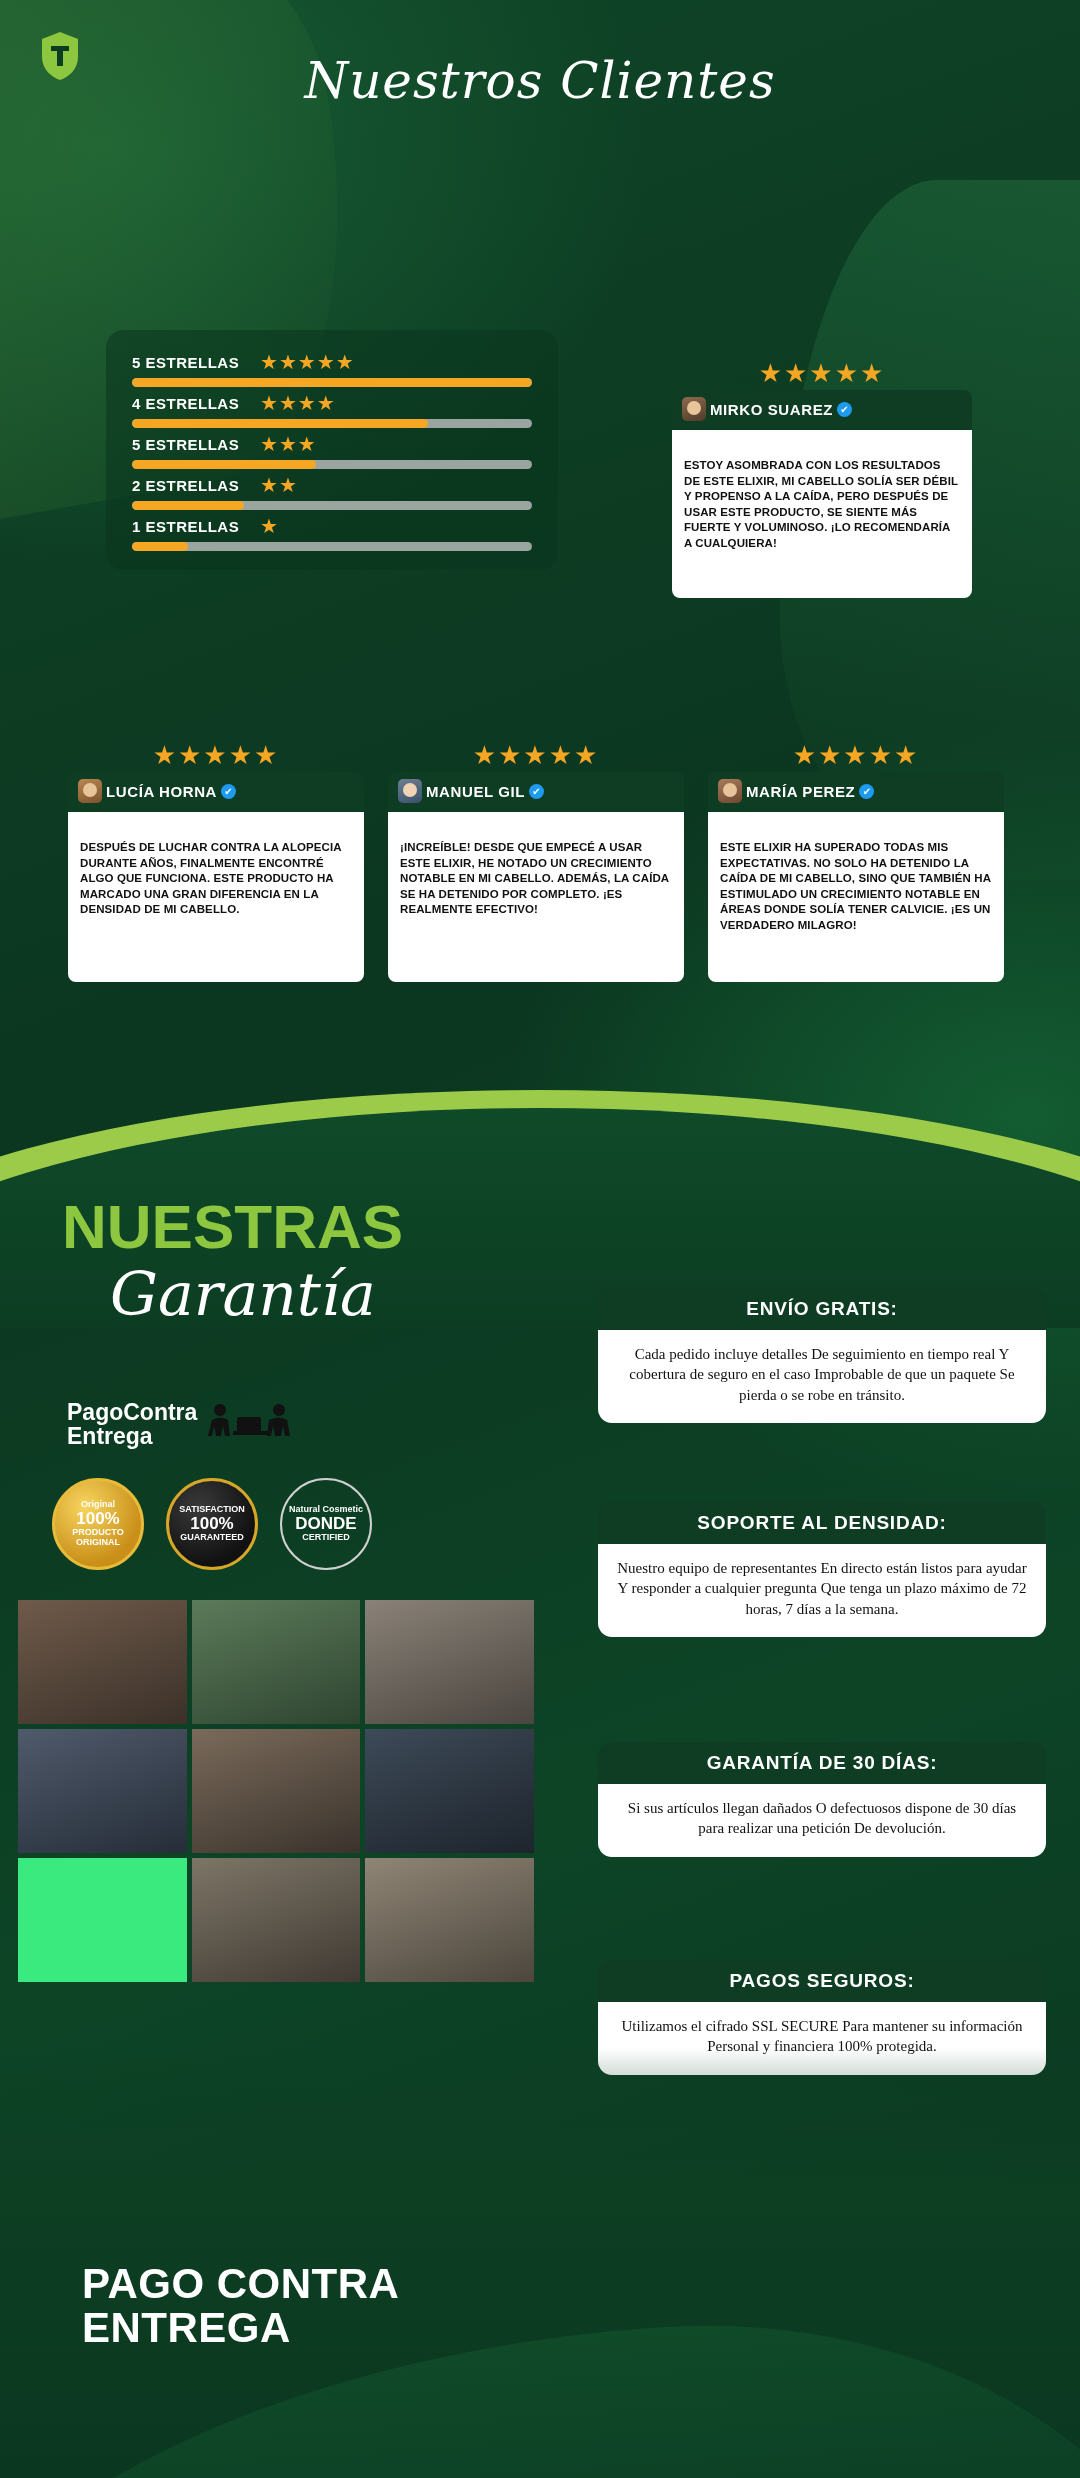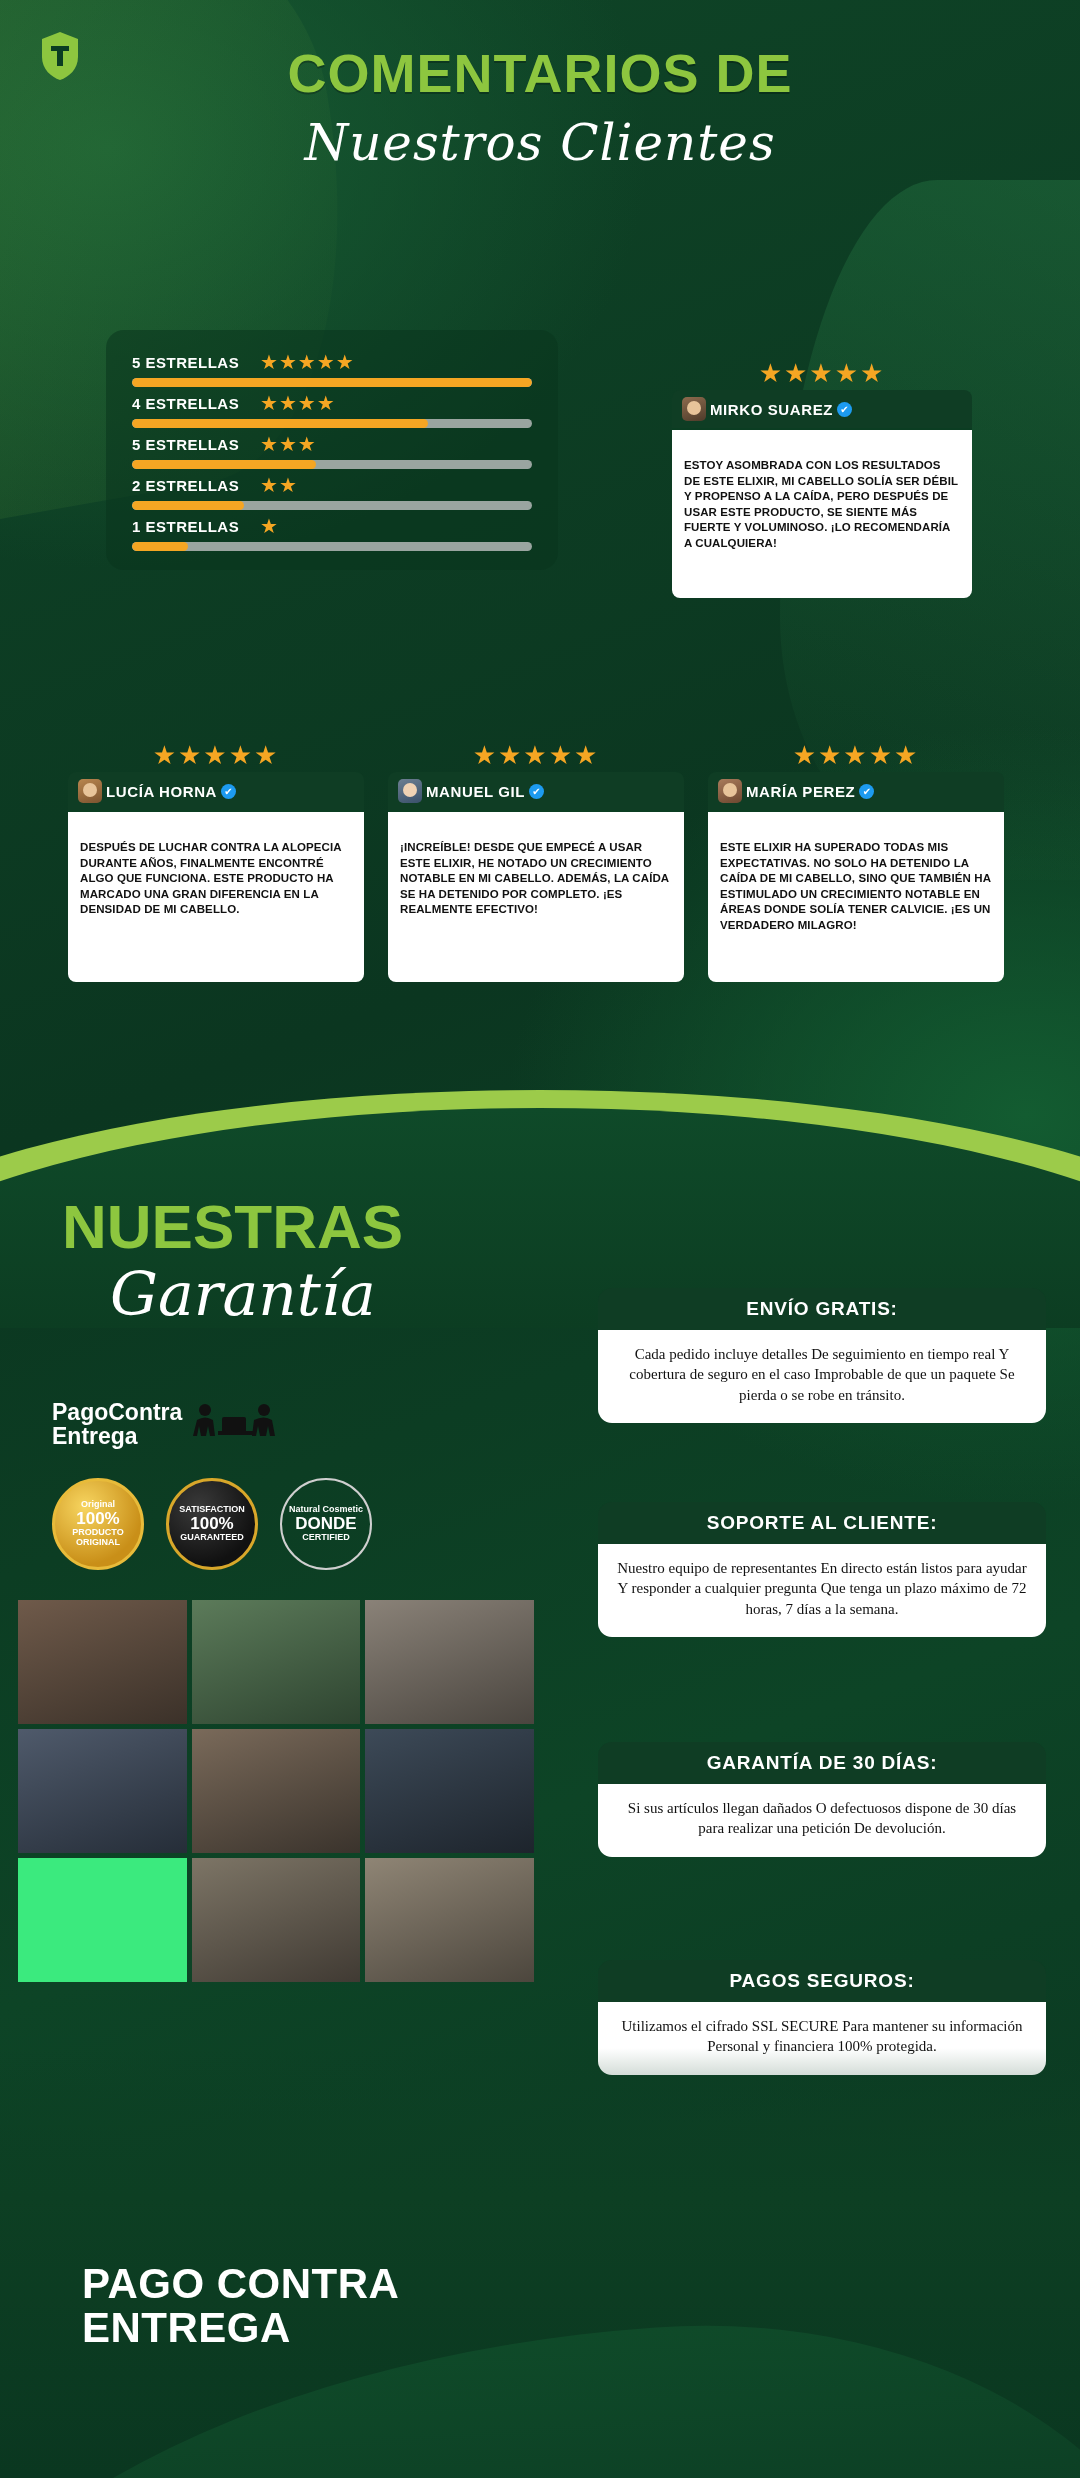--- a/index.html
+++ b/index.html
@@ -173,21 +173,21 @@
     text-transform: uppercase; line-height: .95;
   }
   .g-title .line2 {
     font-family: "DejaVu Serif", serif; font-style: italic;
     font-size: 60px; color: #ffffff; margin-top: 2px; margin-left: 48px;
   }
 
   .pago-logo { position: absolute; left: 52px; top: 1400px; width: 300px; }
   .pago-logo .pl-text { color: #fff; font-size: 23px; font-weight: 800; line-height: 1.05; }
   .pago-logo .pl-text .p2 { display: block; }
-  .pago-row { display: flex; align-items: center; gap: 10px; }
+  .pago-row { display: flex; align-items: center; gap: 10px; margin-left: 15px; }
   .pl-icon { width: 86px; height: 46px; }
 
   .badges { position: absolute; left: 52px; top: 1478px; display: flex; gap: 22px; }
   .badge { width: 92px; height: 92px; position: relative; }
   .badge .seal {
     position: absolute; inset: 0; border-radius: 50%;
     display: flex; flex-direction: column; align-items: center; justify-content: center;
     color: #fff; font-size: 9px; font-weight: 800; text-align: center; line-height: 1.1;
   }
   .seal-gold { background: radial-gradient(circle at 35% 30%, #f7d560, #c98f18 70%); border: 3px solid #e8bb3a; }
@@ -256,21 +256,20 @@
   </div>
 
   <div class="logo">
     <svg viewBox="0 0 44 52">
       <path d="M22 2 L40 9 V27 C40 39 31 47 22 50 C13 47 4 39 4 27 V9 Z" fill="#8dc63f"></path>
       <path d="M13 16 H31 V21 H25 V36 H19 V21 H13 Z" fill="#0b3d22"></path>
     </svg>
   </div>
 
   <div class="header">
-    <div class="title-main">COMENTARIOS DE</div>
     <div class="title-script">Nuestros Clientes</div>
   </div>
 
   <div class="ratings-card">
     <div class="rating-row">
       <div class="rating-head">
         <span class="rating-label">5 ESTRELLAS</span>
         <span class="stars-sm">★★★★★</span>
       </div>
       <div class="bar-bg">
@@ -413,21 +412,21 @@
     <div class="ph ph-h"></div>
     <div class="ph ph-i"></div>
     <div class="ph ph-j"></div>
   </div>
 
   <div class="gbox" id="gbox-envio">
     <div class="gb-head">ENVÍO GRATIS:</div>
     <div class="gb-body">Cada pedido incluye detalles  De seguimiento en tiempo real  Y cobertura de seguro en el caso Improbable de que un paquete  Se pierda o se robe en tránsito.</div>
   </div>
   <div class="gbox" id="gbox-soporte">
-    <div class="gb-head">SOPORTE AL CLIENTE:</div>
+    <div class="gb-head">SOPORTE AL DENSIDAD:</div>
     <div class="gb-body">Nuestro equipo de representantes En directo están listos para ayudar  Y responder a cualquier pregunta  Que tenga un plazo máximo de  72 horas, 7 días a la semana.</div>
   </div>
   <div class="gbox" id="gbox-garantia">
     <div class="gb-head">GARANTÍA DE 30 DÍAS:</div>
     <div class="gb-body">Si sus artículos llegan dañados  O defectuosos dispone de 30 días   para realizar una petición  De devolución.</div>
   </div>
   <div class="gbox" id="gbox-pagos">
     <div class="gb-head">PAGOS SEGUROS:</div>
     <div class="gb-body">Utilizamos el cifrado SSL SECURE  Para mantener su información  Personal y financiera  100% protegida.</div>
   </div>

